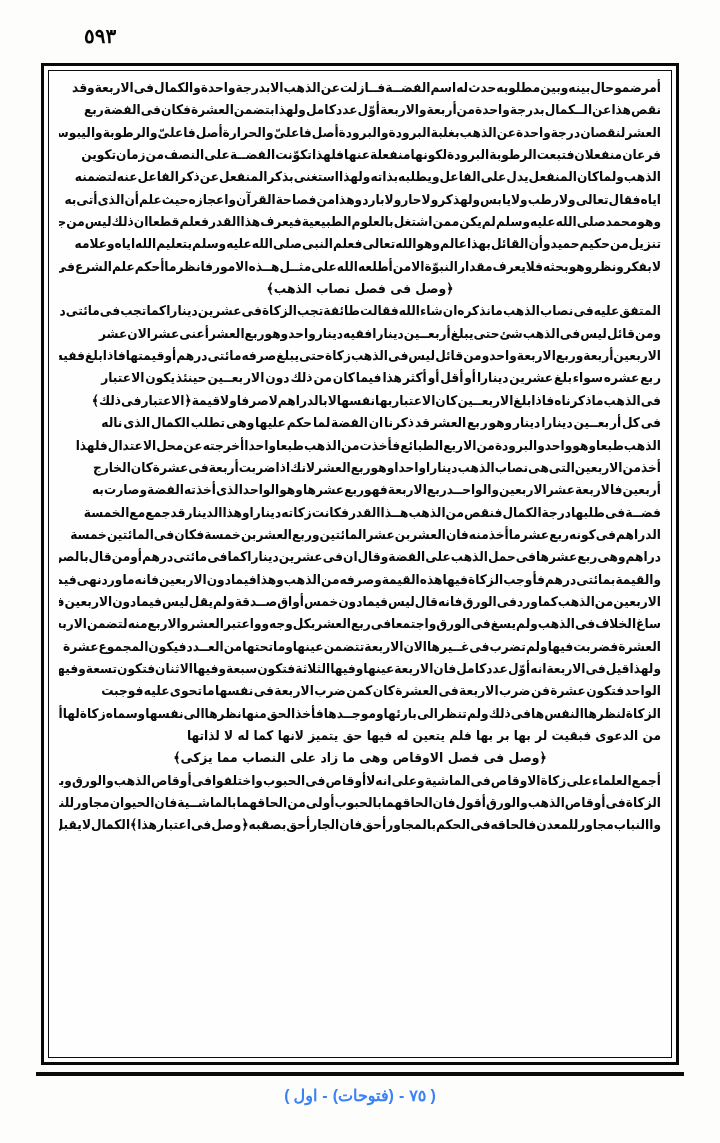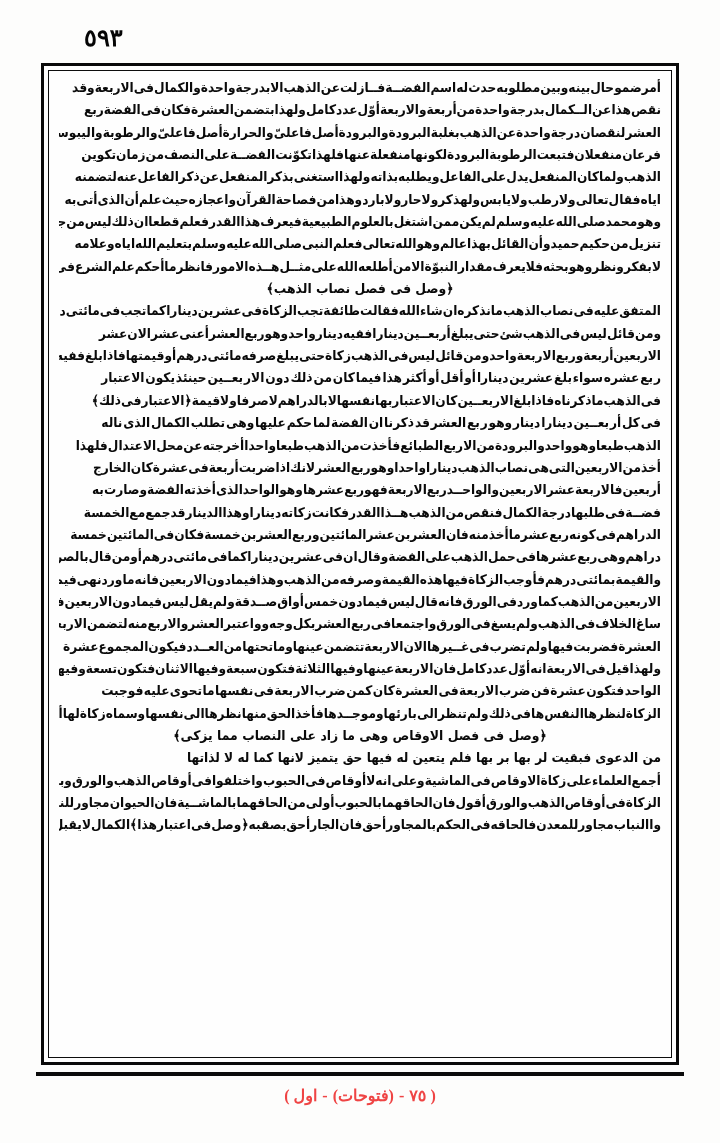--- a/index.html
+++ b/index.html
@@ -15,21 +15,21 @@
     background: #fdfdfc;
     overflow: hidden;
     font-family: "DejaVu Sans", "Liberation Sans", sans-serif;
   }
 
   
   .page-number {
     position: absolute;
     top: 26px;
     left: 84px;
-    font-size: 24px;
+    font-size: 20px;
     font-weight: bold;
     letter-spacing: 1px;
     color: #050505;
     direction: rtl;
     line-height: 1;
     font-family: Liberation Sans, sans-serif;
   }
 
   
   .frame-outer {
@@ -121,23 +121,23 @@
   
   .footer {
     position: absolute;
     top: 1086px;
     left: 0;
     width: 720px;
     text-align: center;
     direction: rtl;
     font-size: 16px;
     font-weight: 700;
-    color: #ef4444;
+    color: #3b82f6;
     letter-spacing: 0.5px;
-    font-family: Liberation Serif, serif;
+    font-family: Liberation Sans, sans-serif;
   }
   .footer .paren { padding: 0 4px; }
   .footer .dash { padding: 0 5px; }
 </style>
 </head>
 <body>
 
 <div class="page">
 
   <div class="page-number">٥٩٣</div>
@@ -855,25 +855,25 @@
               <i>منها</i>
               <i>نظرها</i>
               <i>الى</i>
               <i>نفسها</i>
               <i>وسماه</i>
               <i>زكاة</i>
               <i>لها</i>
               <i>أى</i>
             </span>
           </div>
+          <div class="line rag">
+            <span>من الدعوى فبقيت لر بها بر بها فلم يتعين له فيها حق يتميز لانها كما له لا لذاتها</span>
+          </div>
           <div class="line center">
             <span>﴿وصل فى فصل الاوقاص وهى ما زاد على النصاب مما يزكى﴾</span>
-          </div>
-          <div class="line rag">
-            <span>من الدعوى فبقيت لر بها بر بها فلم يتعين له فيها حق يتميز لانها كما له لا لذاتها</span>
           </div>
           <div class="line just">
             <span>
               <i>أجمع</i>
               <i>العلماء</i>
               <i>على</i>
               <i>زكاة</i>
               <i>الاوقاص</i>
               <i>فى</i>
               <i>الماشية</i>

